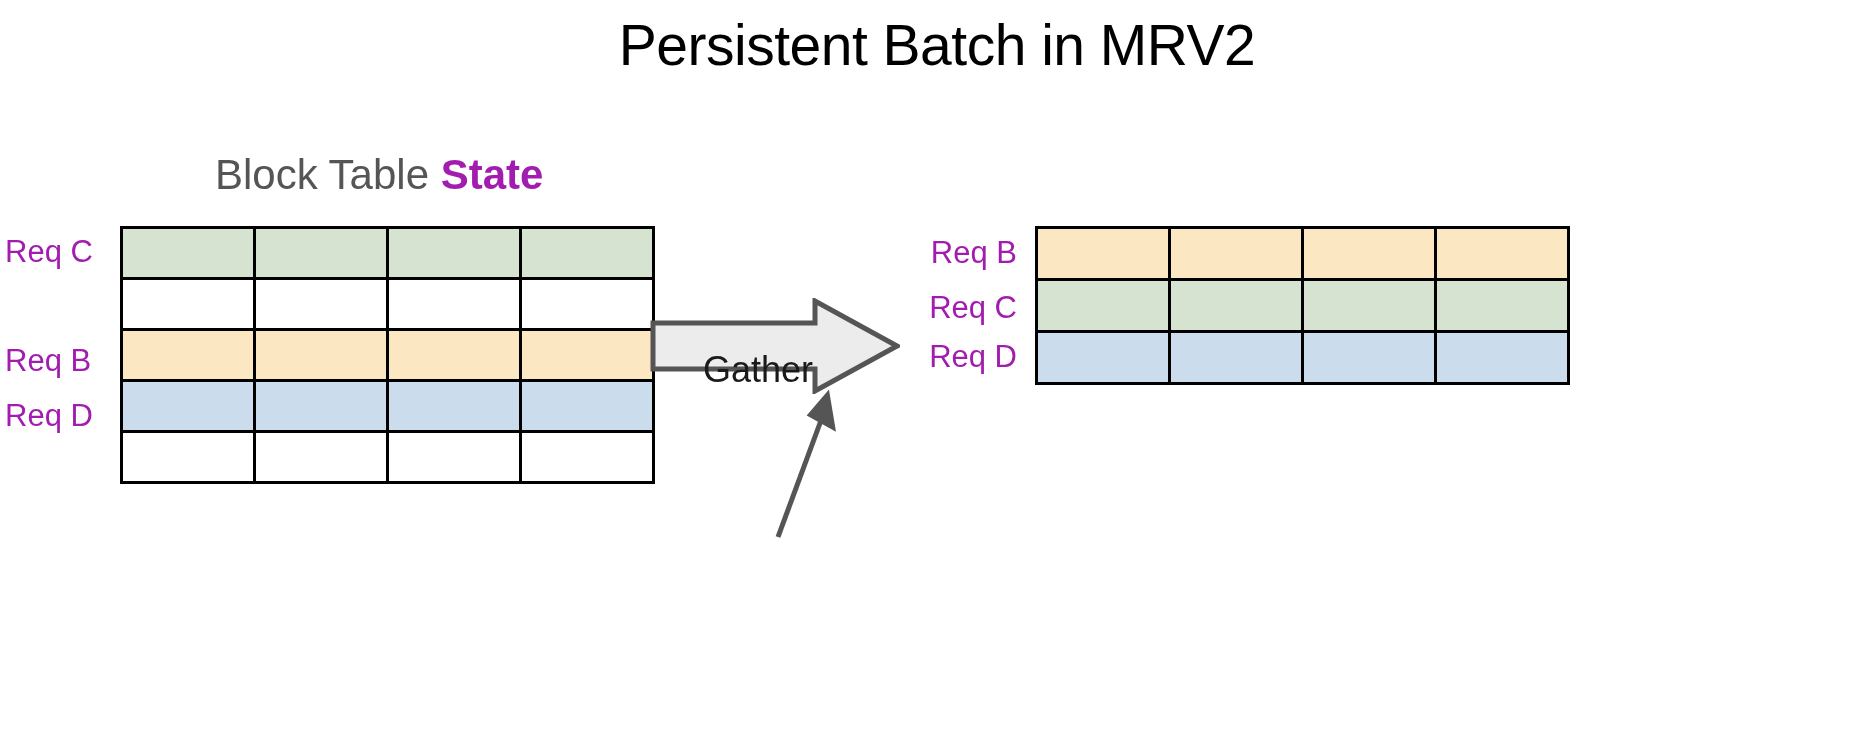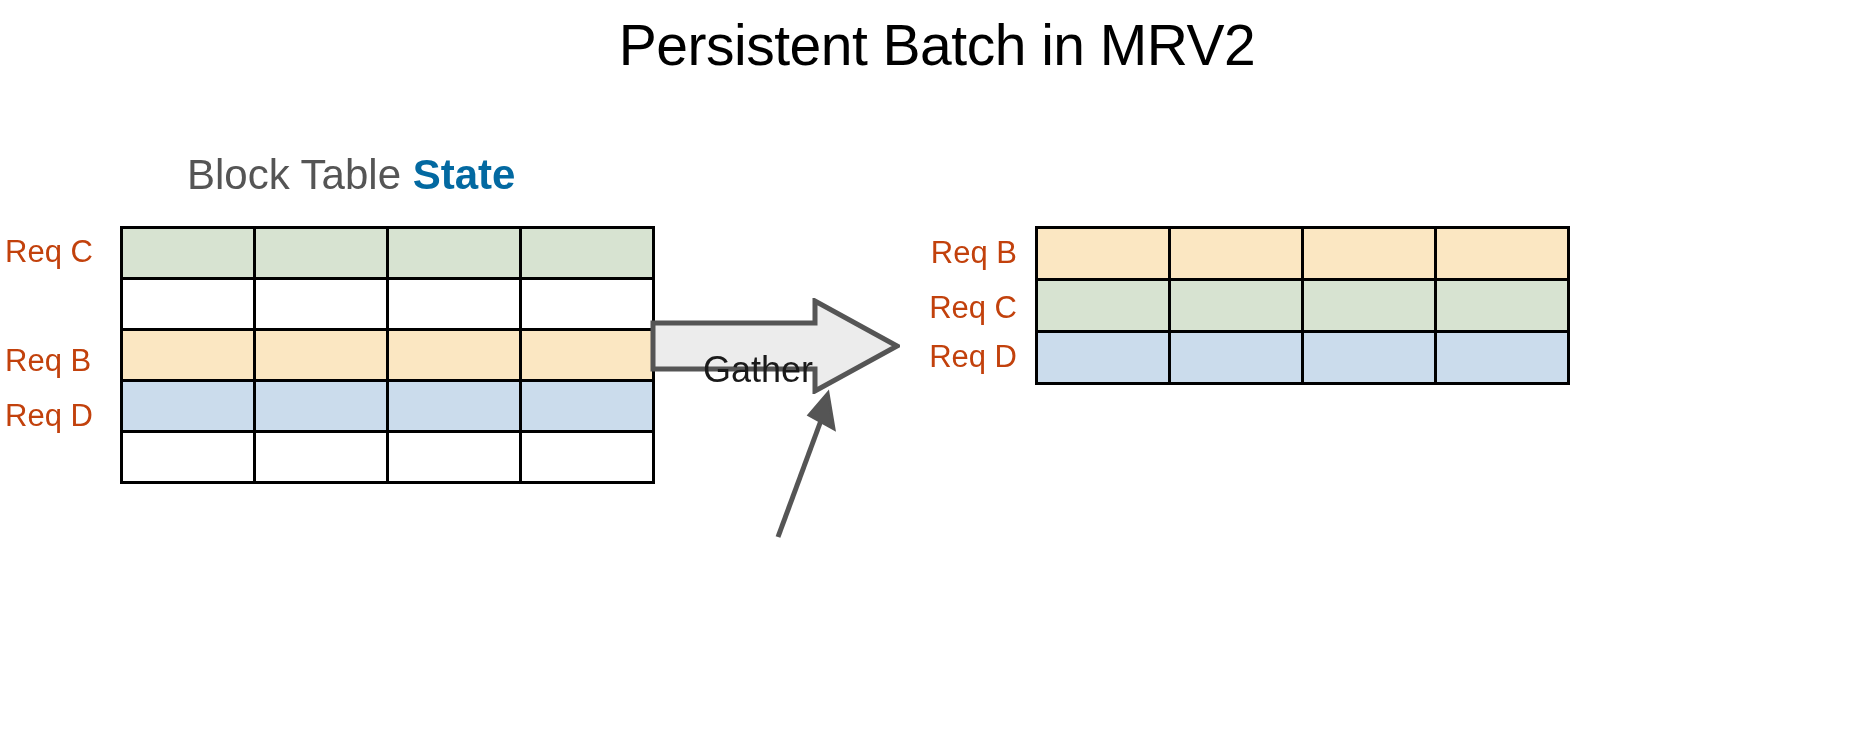--- a/index.html
+++ b/index.html
@@ -16,22 +16,22 @@
   #title{
     left:0;top:14px;width:1874px;text-align:center;
     font-size:57px;color:#000000;letter-spacing:-0.5px;line-height:1.1;
     white-space:nowrap;
   }
 
   
   .section-heading{
     font-size:42px;line-height:1.1;white-space:nowrap;color:#555555;
   }
-  .hl{color:#0369a1;font-weight:bold;}
-  .plain{color:#555555;font-weight:normal;}
+  .hl{color:#a21caf;font-weight:bold;}
+  .plain{color:#555555;font-weight:normal;margin-left:28px;}
   #heading-left{left:187px;top:152px;}
   #heading-right{left:1104px;top:152px;}
 
   
   .grid{
     border-collapse:collapse;border-spacing:0;
     border:3px solid #000000;
     table-layout:fixed;
   }
   .grid td{
@@ -43,21 +43,21 @@
   #table-right{left:1035px;top:226px;width:520px;}
   #table-right td{width:130px;height:49px;}
 
   .c-green{background:#d7e3d1;}
   .c-yellow{background:#fbe7c2;}
   .c-blue{background:#cbdcec;}
   .c-white{background:#ffffff;}
 
   
   .row-label{
-    font-size:31px;color:#c2410c;white-space:nowrap;line-height:1;
+    font-size:31px;color:#a21caf;white-space:nowrap;line-height:1;
   }
   .row-label.right-al{text-align:right;}
 
   
   #lbl-left-c{left:5px;top:236px;}
   #lbl-left-b{left:5px;top:345px;}
   #lbl-left-d{left:5px;top:400px;}
 
   
   #lbl-right-b{left:805px;top:237px;width:212px;}

